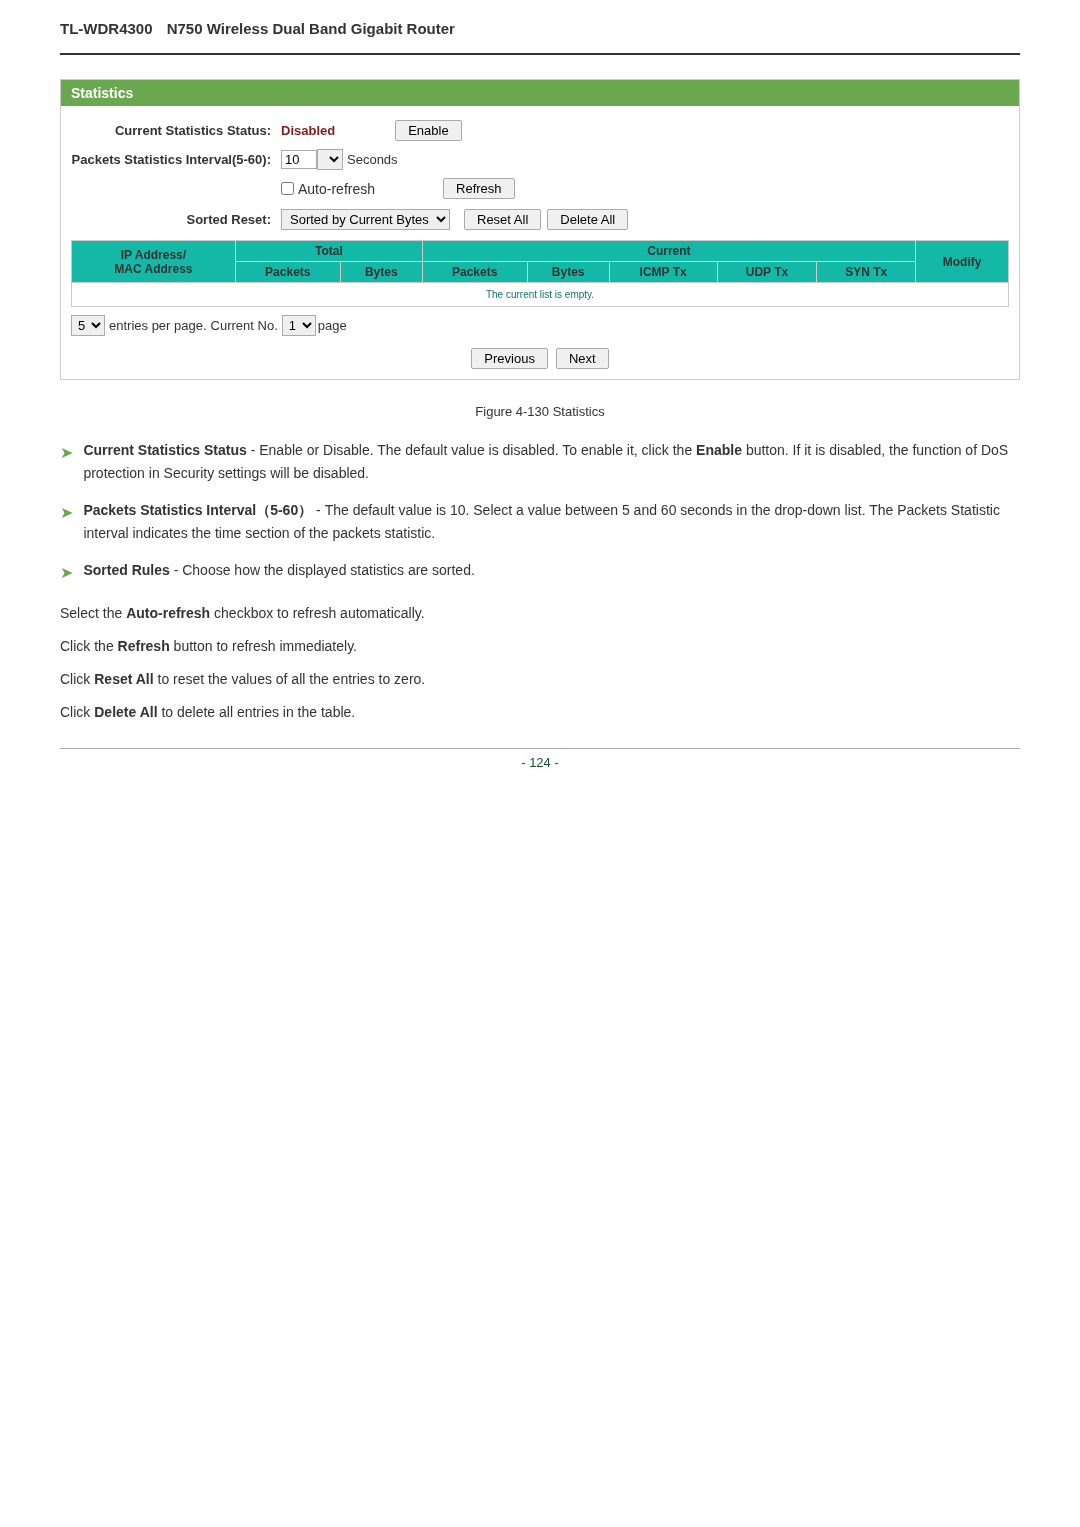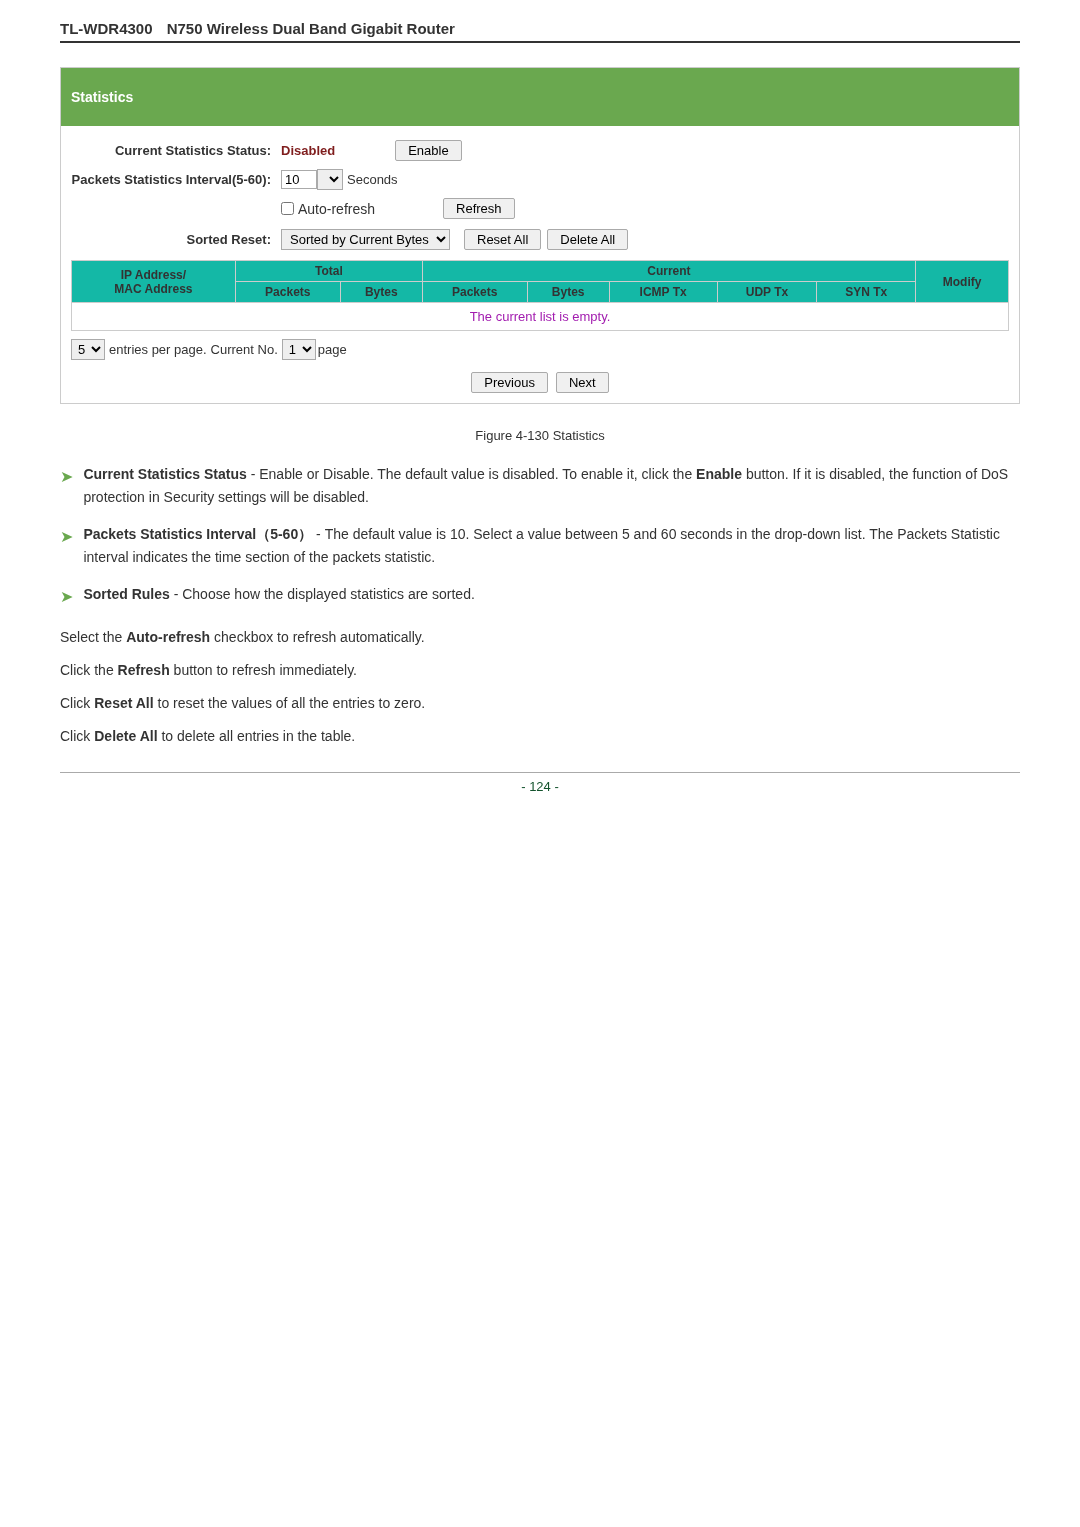--- a/index.html
+++ b/index.html
@@ -17,21 +17,21 @@
       min-height: 1527px;
       background: #fff;
       padding: 20px 60px 40px 60px;
     }
 
     
     .page-header {
       display: flex;
       align-items: center;
       border-bottom: 2px solid #333;
-      padding-bottom: 4px;
+      padding-bottom: 16px;
       margin-bottom: 24px;
     }
     .header-model {
       font-weight: bold;
       font-size: 15px;
       margin-right: 10px;
     }
     .header-title {
       font-weight: bold;
       font-size: 15px;
@@ -39,21 +39,21 @@
 
     
     .stats-panel {
       border: 1px solid #ccc;
       margin-bottom: 24px;
     }
     .stats-panel-header {
       background: #6aa84f;
       color: #fff;
       font-weight: bold;
-      padding: 21px 10px;
+      padding: 5px 10px;
       font-size: 14px;
     }
     .stats-panel-body {
       padding: 14px 10px 10px 10px;
     }
 
     .form-row {
       display: flex;
       align-items: center;
       margin-bottom: 8px;
@@ -136,22 +136,22 @@
       border: 1px solid #ccc;
       padding: 3px 6px;
       text-align: center;
     }
     .stats-table th {
       background: #14b8a6;
       font-weight: bold;
     }
     .empty-row td {
       text-align: center;
-      font-size: 13px;
-      color: #a21caf;
+      font-size: 10px;
+      color: #0f766e;
       padding: 6px;
     }
 
     
     .pagination-row {
       display: flex;
       align-items: center;
       margin-bottom: 12px;
       font-size: 13px;
     }

